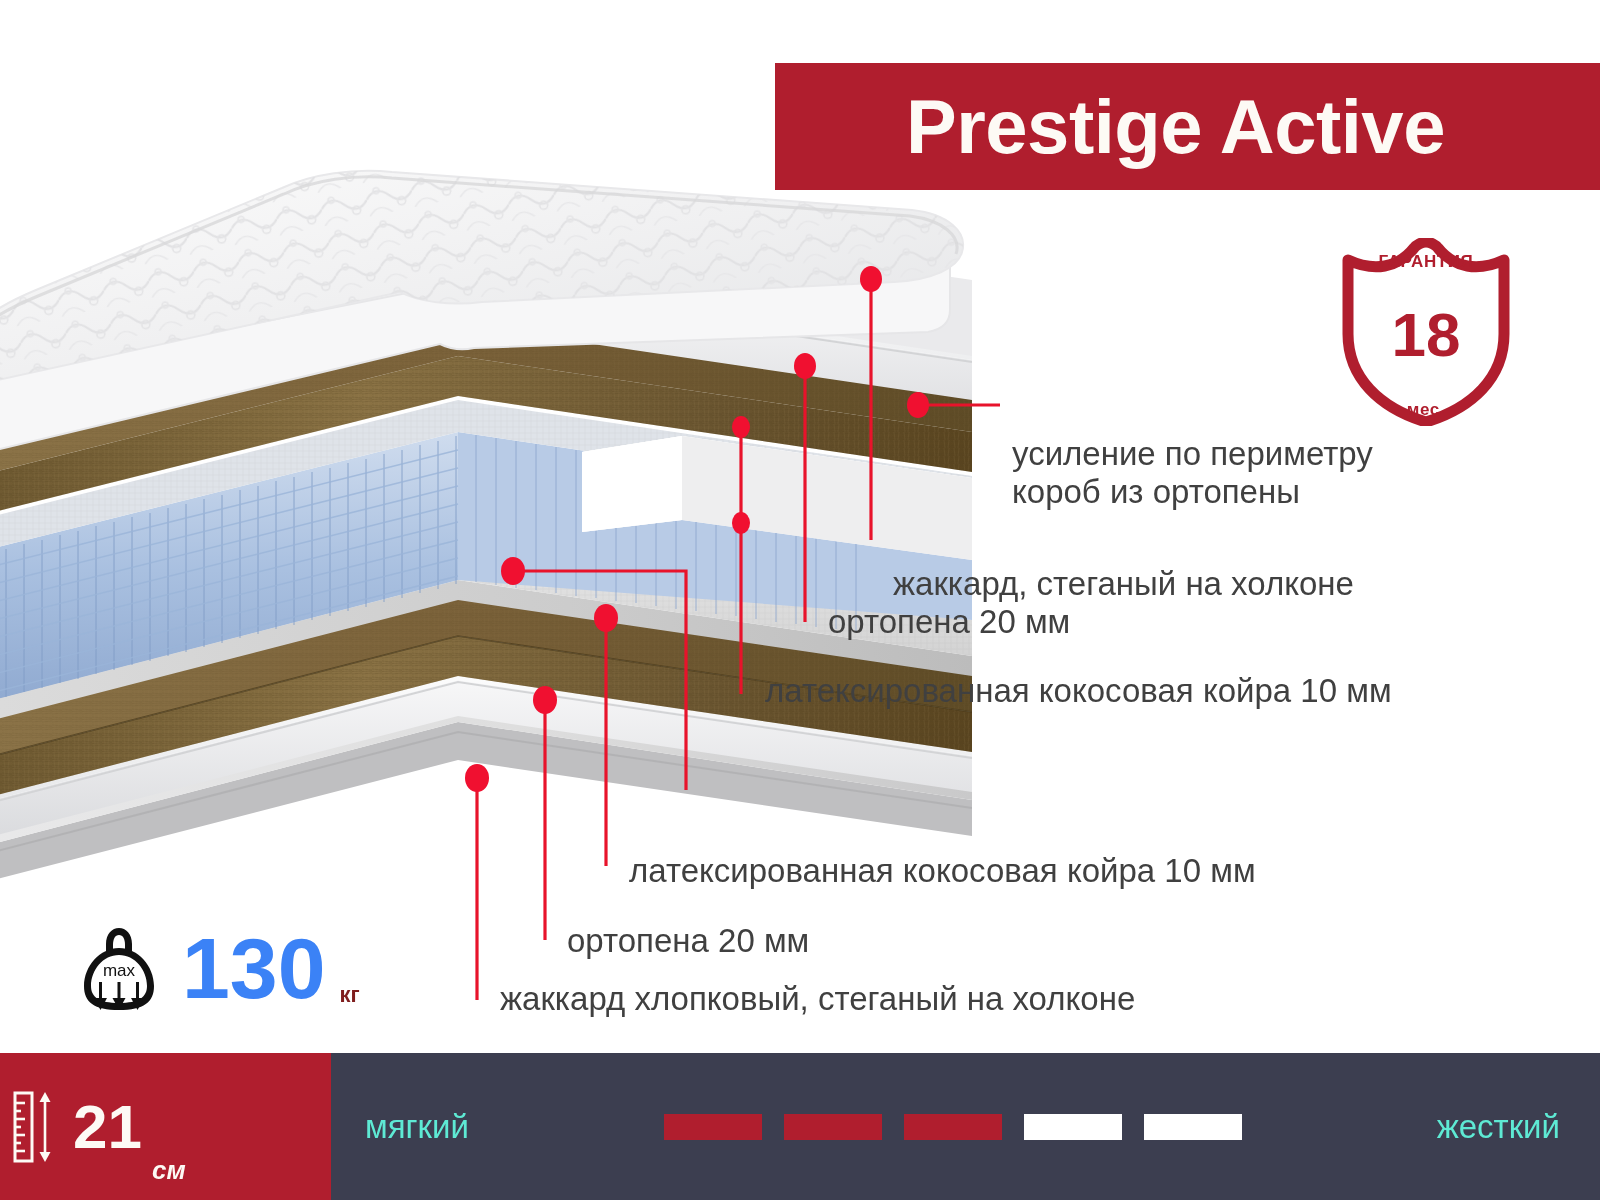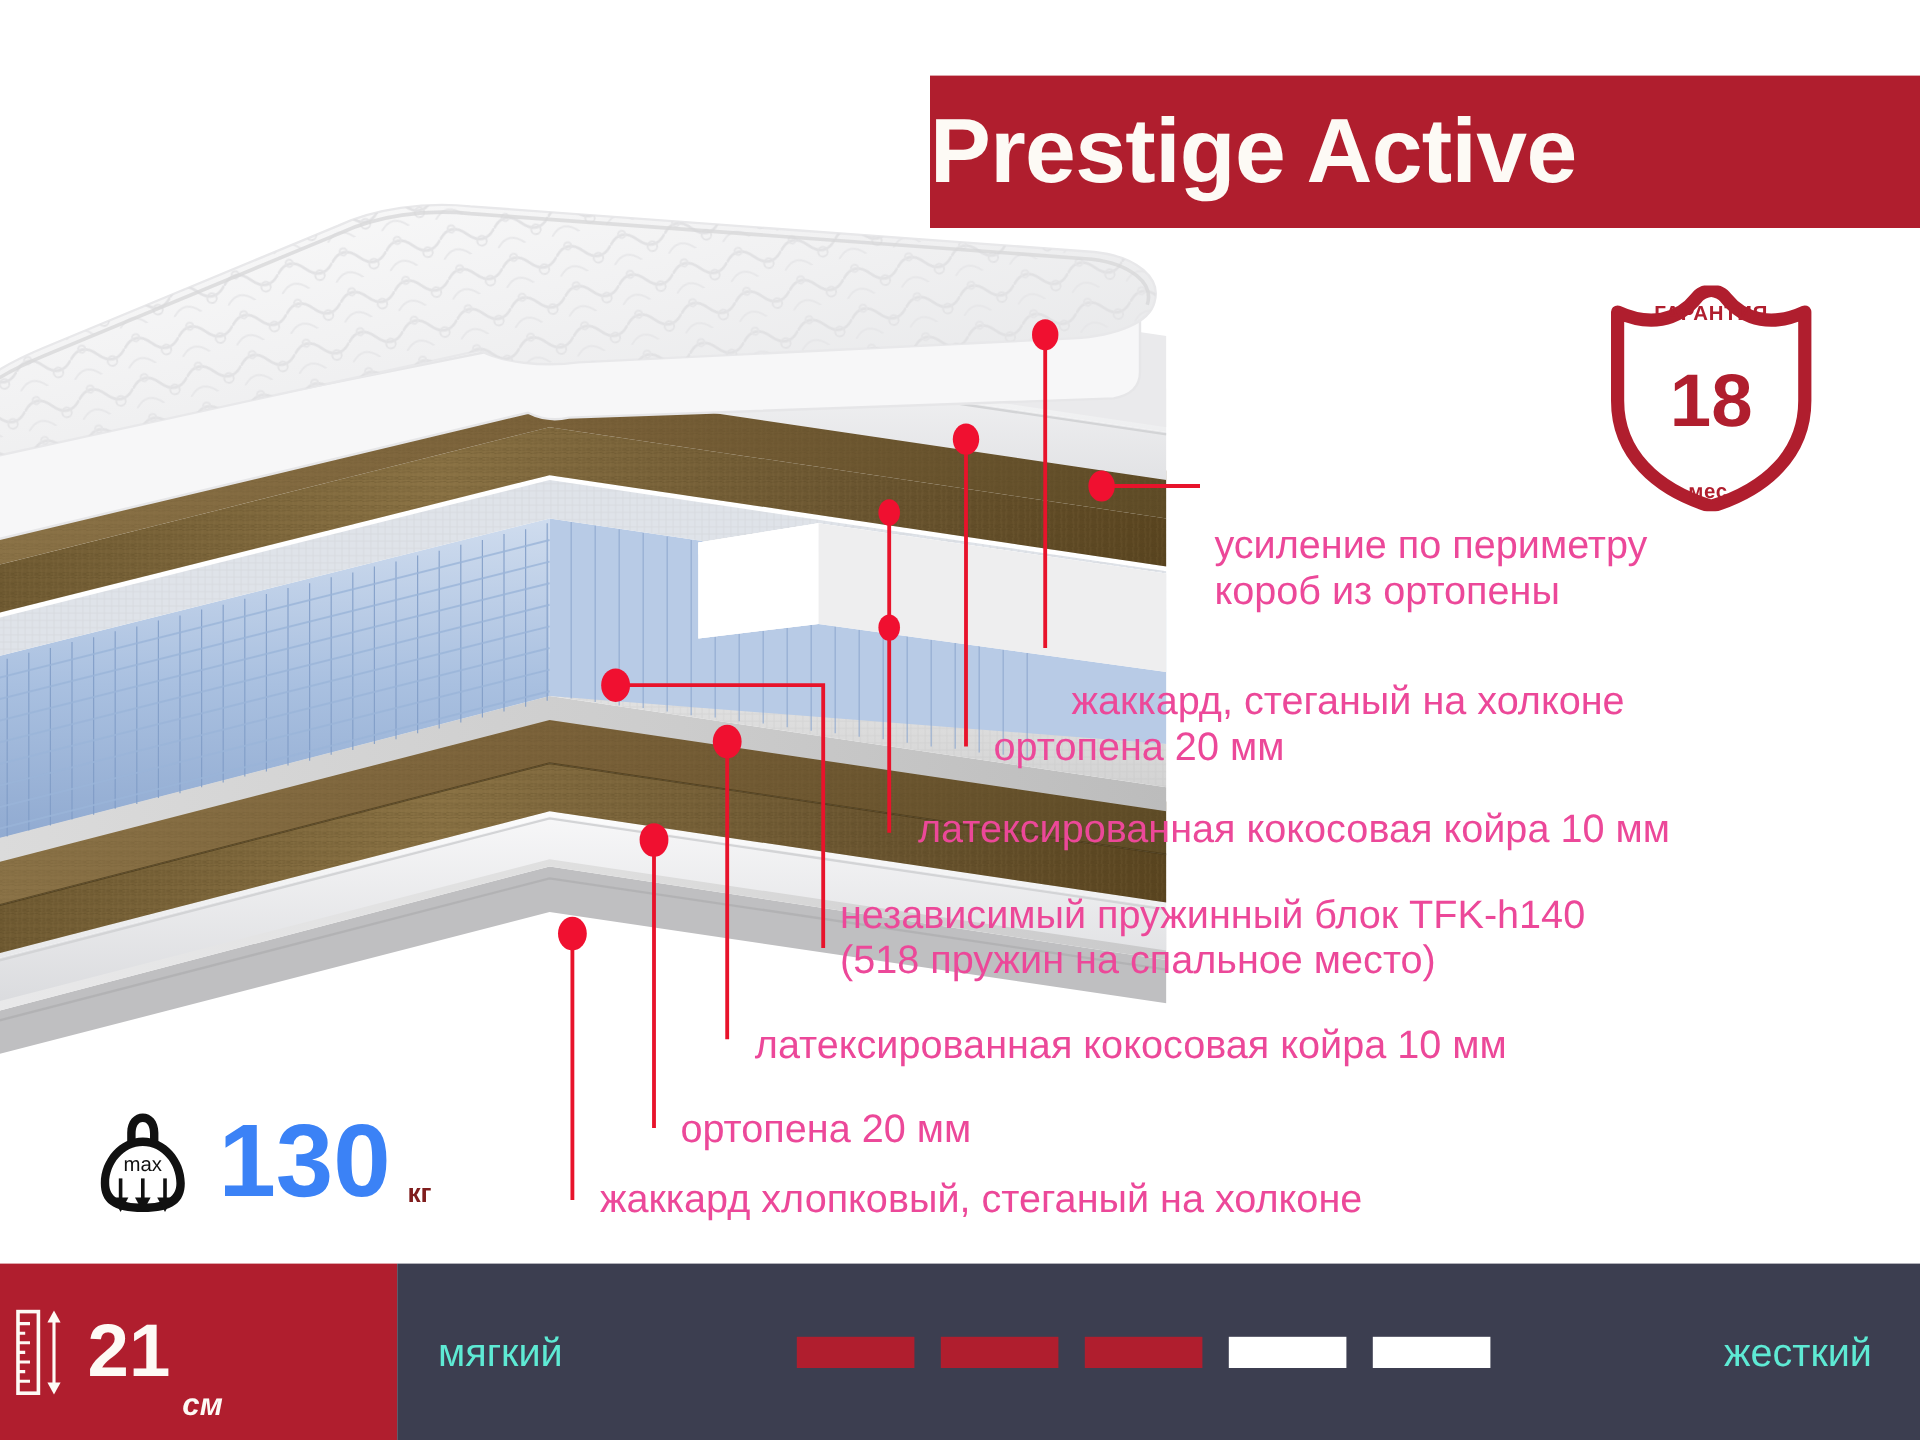--- a/index.html
+++ b/index.html
@@ -9,21 +9,21 @@
     font-family:"Liberation Sans","DejaVu Sans",sans-serif;
     overflow:hidden;
     position:relative;
   }
   #root{position:absolute;left:0;top:0;width:1600px;height:1200px;overflow:hidden;background:#fff;}
 
   
   .title-bar{
     position:absolute;left:775px;top:63px;width:825px;height:127px;
     background:#b01e2e;
-    display:flex;align-items:center;justify-content:flex-start;
+    display:flex;align-items:center;justify-content:center;
     box-sizing:border-box;padding-right:24px;
   }
   .title-bar .title-text{
     color:#fdfaf5;font-size:76px;font-weight:bold;letter-spacing:-0.5px;
     white-space:nowrap;line-height:1;
   }
 
   
   .shield{position:absolute;left:1338px;top:238px;width:176px;height:188px;}
   .shield svg{display:block;}
@@ -37,21 +37,21 @@
   .shield-bot{font-size:17px;font-weight:bold;letter-spacing:0.6px;margin-top:0px;}
 
   
   .mattress{position:absolute;left:-18px;top:160px;width:990px;height:760px;}
   .mattress svg{display:block;}
 
   
   .leaders{position:absolute;left:0;top:0;width:1600px;height:1200px;pointer-events:none;}
 
   
-  .lbl{position:absolute;color:#ec4899;font-size:33px;line-height:1.12;white-space:nowrap;}
+  .lbl{position:absolute;color:#404040;font-size:33px;line-height:1.12;white-space:nowrap;}
   .lbl.two{line-height:1.14;}
 
   
   .weight{position:absolute;left:78px;top:915px;width:360px;height:105px;display:flex;align-items:center;}
   .weight .kb{width:82px;height:92px;flex:0 0 auto;}
   .weight .wnum{color:#3b82f6;font-size:86px;font-weight:bold;line-height:1;margin-left:22px;}
   .weight .wunit{color:#7f1d1d;font-size:22px;font-weight:bold;margin-left:14px;align-self:flex-end;margin-bottom:12px;}
 
   
   .bottom{position:absolute;left:0;top:1053px;width:1600px;height:147px;display:flex;}
@@ -329,24 +329,20 @@
   </div>
 
   <div class="lbl" style="left:828px;top:604px;">
     <div>ортопена 20 мм</div>
   </div>
 
   <div class="lbl" style="left:765px;top:673px;">
     <div>латексированная кокосовая койра 10 мм</div>
   </div>
 
-  <div class="lbl two" style="left:700px;top:743px;">
-    <div>независимый пружинный блок TFK-h140</div>
-    <div>(518 пружин на спальное место)</div>
-  </div>
 
   <div class="lbl" style="left:629px;top:853px;">
     <div>латексированная кокосовая койра 10 мм</div>
   </div>
 
   <div class="lbl" style="left:567px;top:923px;">
     <div>ортопена 20 мм</div>
   </div>
 
   <div class="lbl" style="left:500px;top:981px;">

